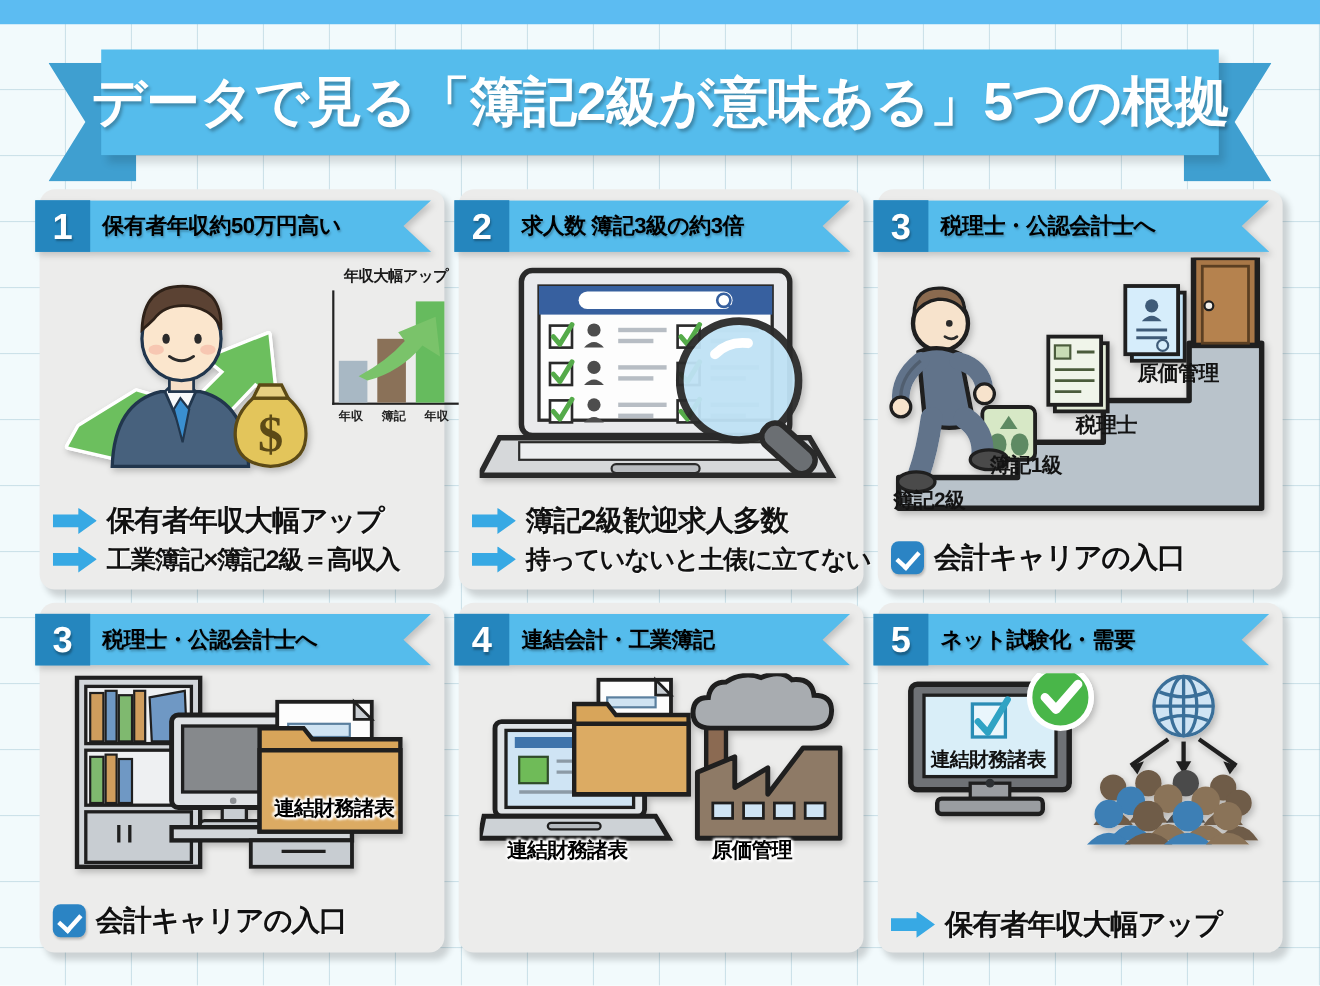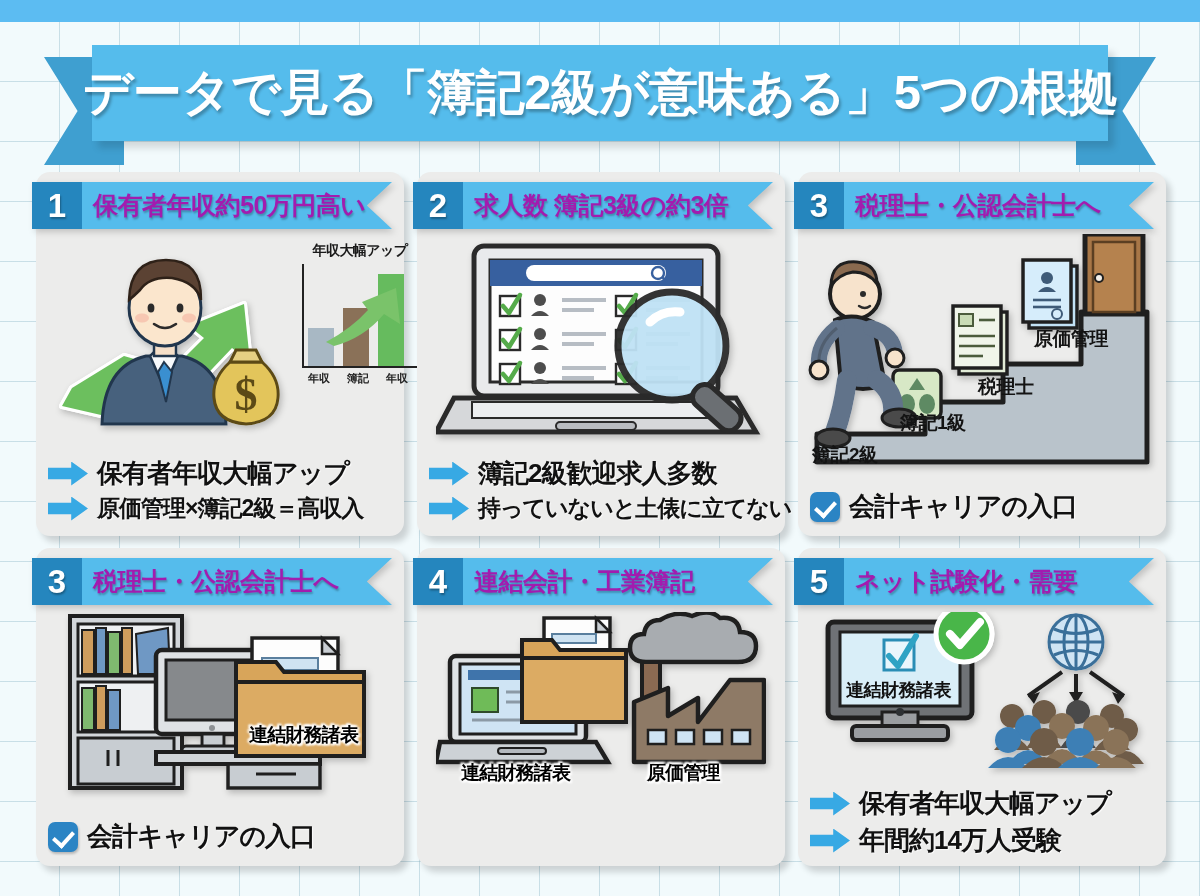--- a/index.html
+++ b/index.html
@@ -111,22 +111,22 @@
     align-items: center;
     justify-content: center;
     text-shadow: 1px 2px 2px rgba(0,0,0,0.3);
   }
   .head-title {
     position: relative;
     flex: 1;
     display: flex;
     align-items: center;
     padding-left: 11px;
-    color: #a21caf;
-    font-size: 25px;
+    color: #000000;
+    font-size: 20px;
     font-weight: bold;
     letter-spacing: -0.5px;
     white-space: nowrap;
     text-shadow: 1px 2px 2px rgba(0,0,0,0.26);
   }
 
   
   .art {
     position: absolute;
     left: 0; right: 0;
@@ -313,21 +313,21 @@
         </div>
       </div>
 
       <div class="bullets">
         <div class="bullet">
           <span class="arrow-icon"></span>
           <span class="bullet-text b-lg">保有者年収大幅アップ</span>
         </div>
         <div class="bullet">
           <span class="arrow-icon"></span>
-          <span class="bullet-text b-sm">原価管理×簿記2級＝高収入</span>
+          <span class="bullet-text b-sm">工業簿記×簿記2級＝高収入</span>
         </div>
       </div>
     </div>
 
     <div class="card">
       <div class="card-head">
         <div class="head-bg"></div>
         <div class="head-num">2</div>
         <div class="head-title">求人数 簿記3級の約3倍</div>
       </div>
@@ -641,21 +641,17 @@
           </g>
         </svg>
         <span class="screen-label" style="left:48px; top:68px;">連結財務諸表</span>
       </div>
 
       <div class="bullets" style="bottom:6px">
         <div class="bullet">
           <span class="arrow-icon"></span>
           <span class="bullet-text b-lg">保有者年収大幅アップ</span>
         </div>
-        <div class="bullet">
-          <span class="arrow-icon"></span>
-          <span class="bullet-text b-lg">年間約14万人受験</span>
-        </div>
       </div>
     </div>
 
   </div>
 </div>
 
 </body></html>

